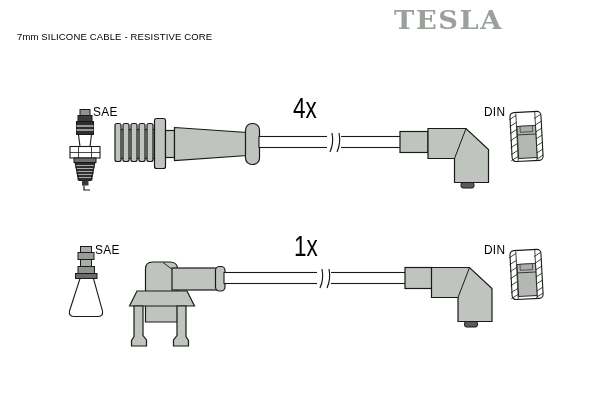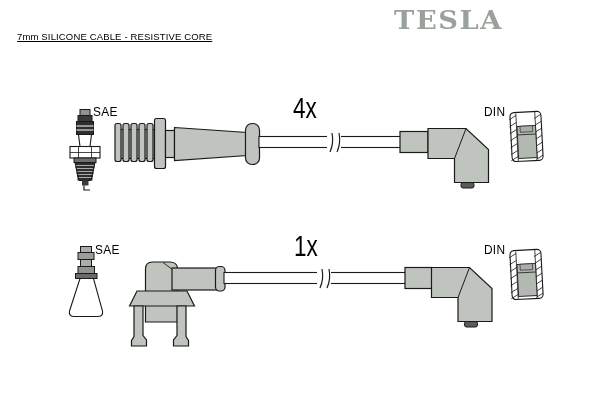--- a/index.html
+++ b/index.html
@@ -2,21 +2,21 @@
 <html><head>
 <meta charset="utf-8">
 <style>
   html,body{margin:0;padding:0;background:#fff;}
   .canvas{
     position:relative;width:600px;height:400px;background:#ffffff;
     font-family:"Liberation Sans",sans-serif;color:#000;overflow:hidden;
   }
   .abs{position:absolute;white-space:nowrap;}
   .part-number{left:16px;top:4px;font-size:30px;font-weight:bold;letter-spacing:0.5px;}
-  .description{left:17px;top:31px;font-size:9.5px;letter-spacing:0.15px;text-decoration:underline;}
+  .description{left:17px;top:31px;font-size:9.5px;letter-spacing:0.15px;}
   .brand{left:394px;top:5px;font-family:"DejaVu Serif",serif;font-weight:bold;
          font-size:26px;letter-spacing:1.5px;color:#9aa09a;transform:scaleX(1.05);transform-origin:0 0;}
   .label-small{font-size:13.5px;letter-spacing:0.3px;transform:scaleX(0.88);transform-origin:0 0;}
   .label-qty{font-size:30px;transform:scaleX(0.75);transform-origin:0 0;}
   .diagram-svg{position:absolute;left:0;top:0;}
   svg .boot{fill:#c0c4be;stroke:#1a1a1a;stroke-width:1.2;}
   svg .outline{stroke:#1a1a1a;fill:none;}
   svg .whitepart{fill:#ffffff;stroke:#1a1a1a;stroke-width:1.1;}
 </style>
 </head>

